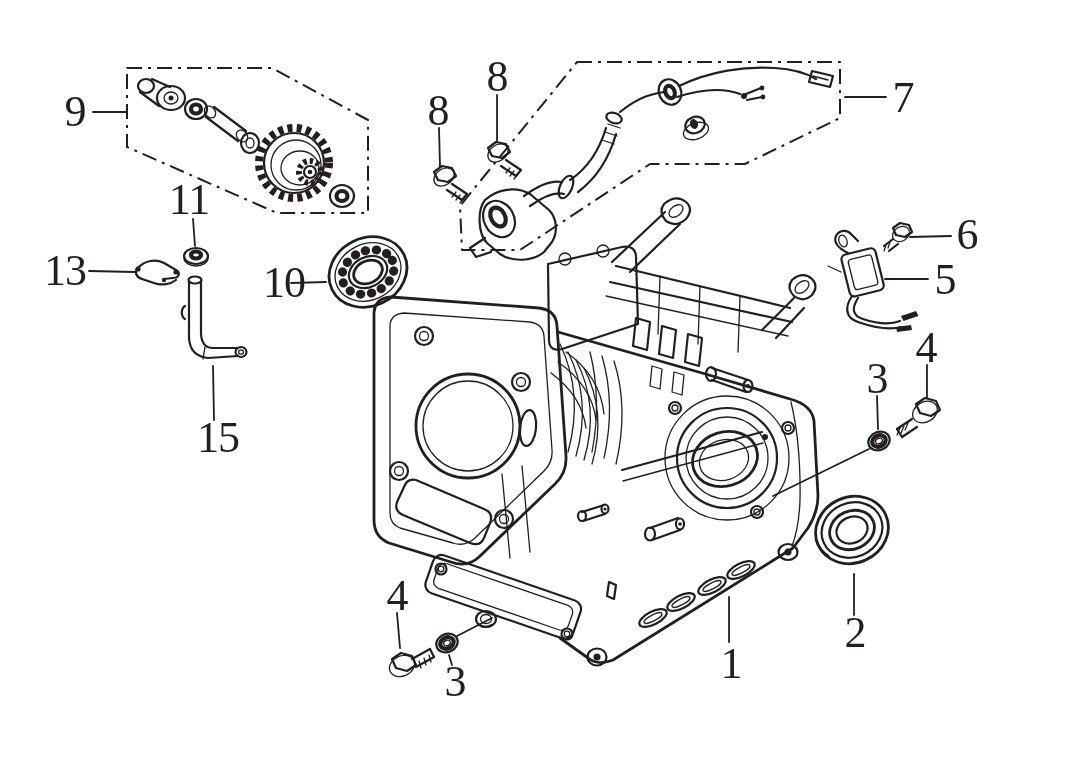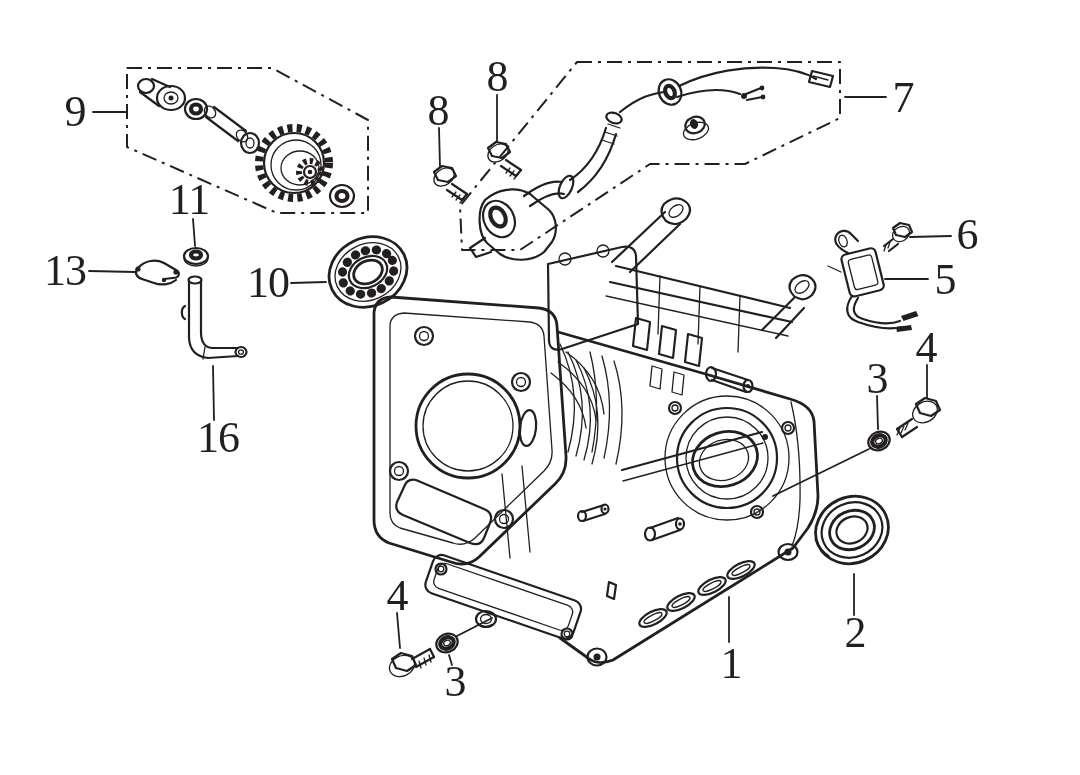--- a/index.html
+++ b/index.html
@@ -369,18 +369,18 @@
 <div class="callout" style="left:455px;top:682px">3</div>
 <div class="callout" style="left:877px;top:379px">3</div>
 <div class="callout" style="left:397px;top:596px">4</div>
 <div class="callout" style="left:926px;top:348px">4</div>
 <div class="callout" style="left:945px;top:280px">5</div>
 <div class="callout" style="left:967px;top:235px">6</div>
 <div class="callout" style="left:903px;top:98px">7</div>
 <div class="callout" style="left:438px;top:111px">8</div>
 <div class="callout" style="left:497px;top:77px">8</div>
 <div class="callout" style="left:75px;top:112px">9</div>
-<div class="callout" style="left:268px;top:283px">10</div>
+<div class="callout" style="left:284px;top:283px">10</div>
 <div class="callout" style="left:189px;top:200px">11</div>
 <div class="callout" style="left:65px;top:271px">13</div>
-<div class="callout" style="left:218px;top:438px">16</div>
+<div class="callout" style="left:218px;top:438px">15</div>
 
 </div>
 
 </body></html>

